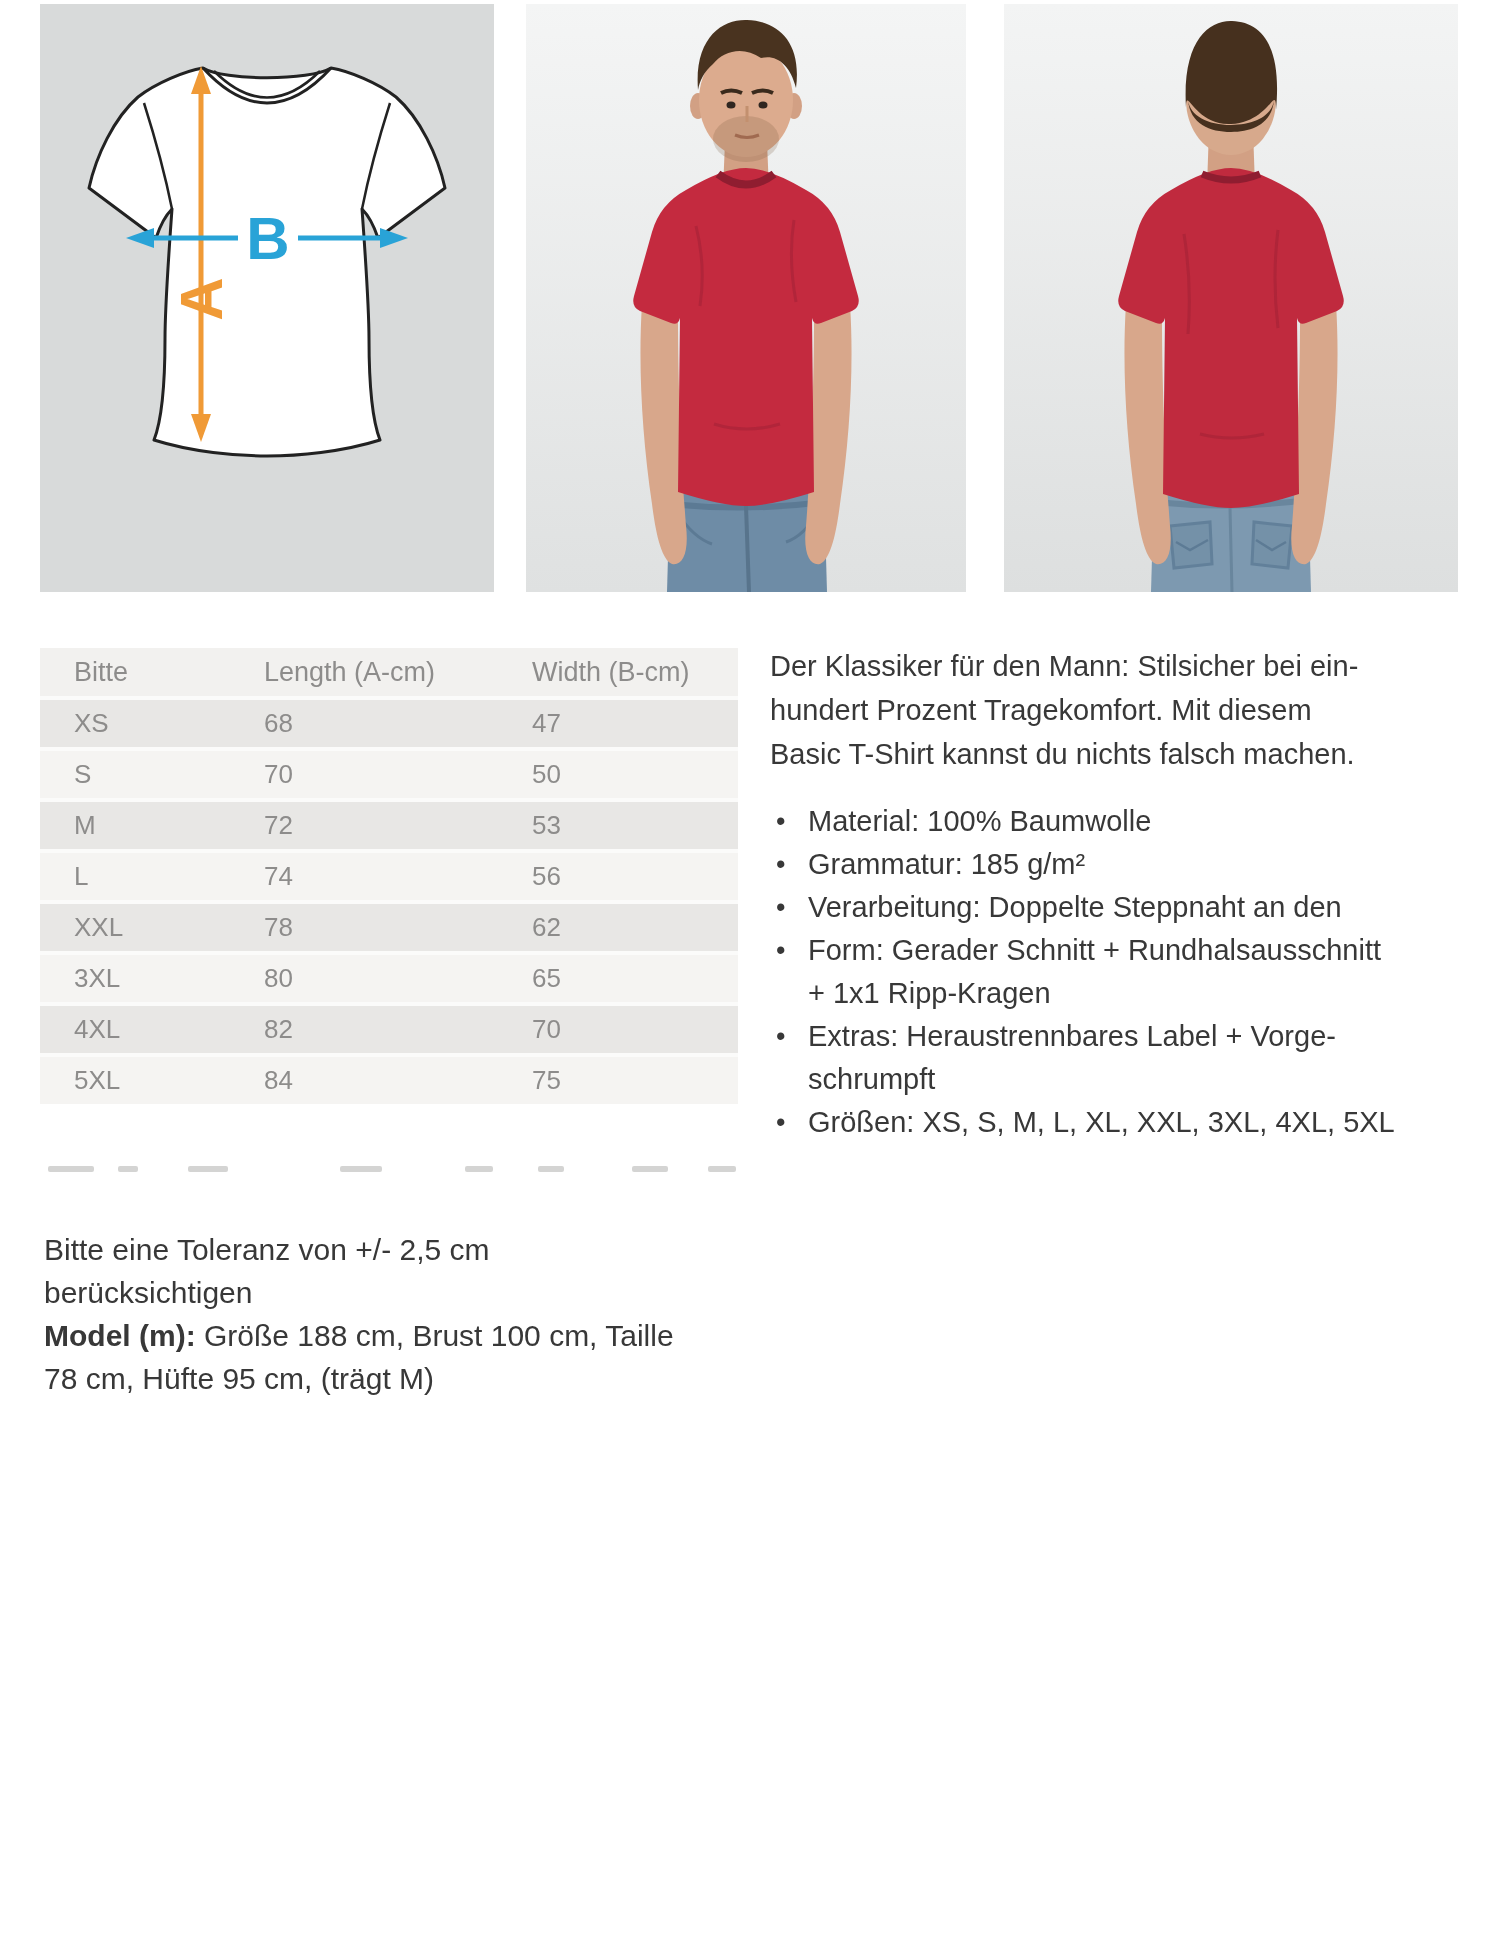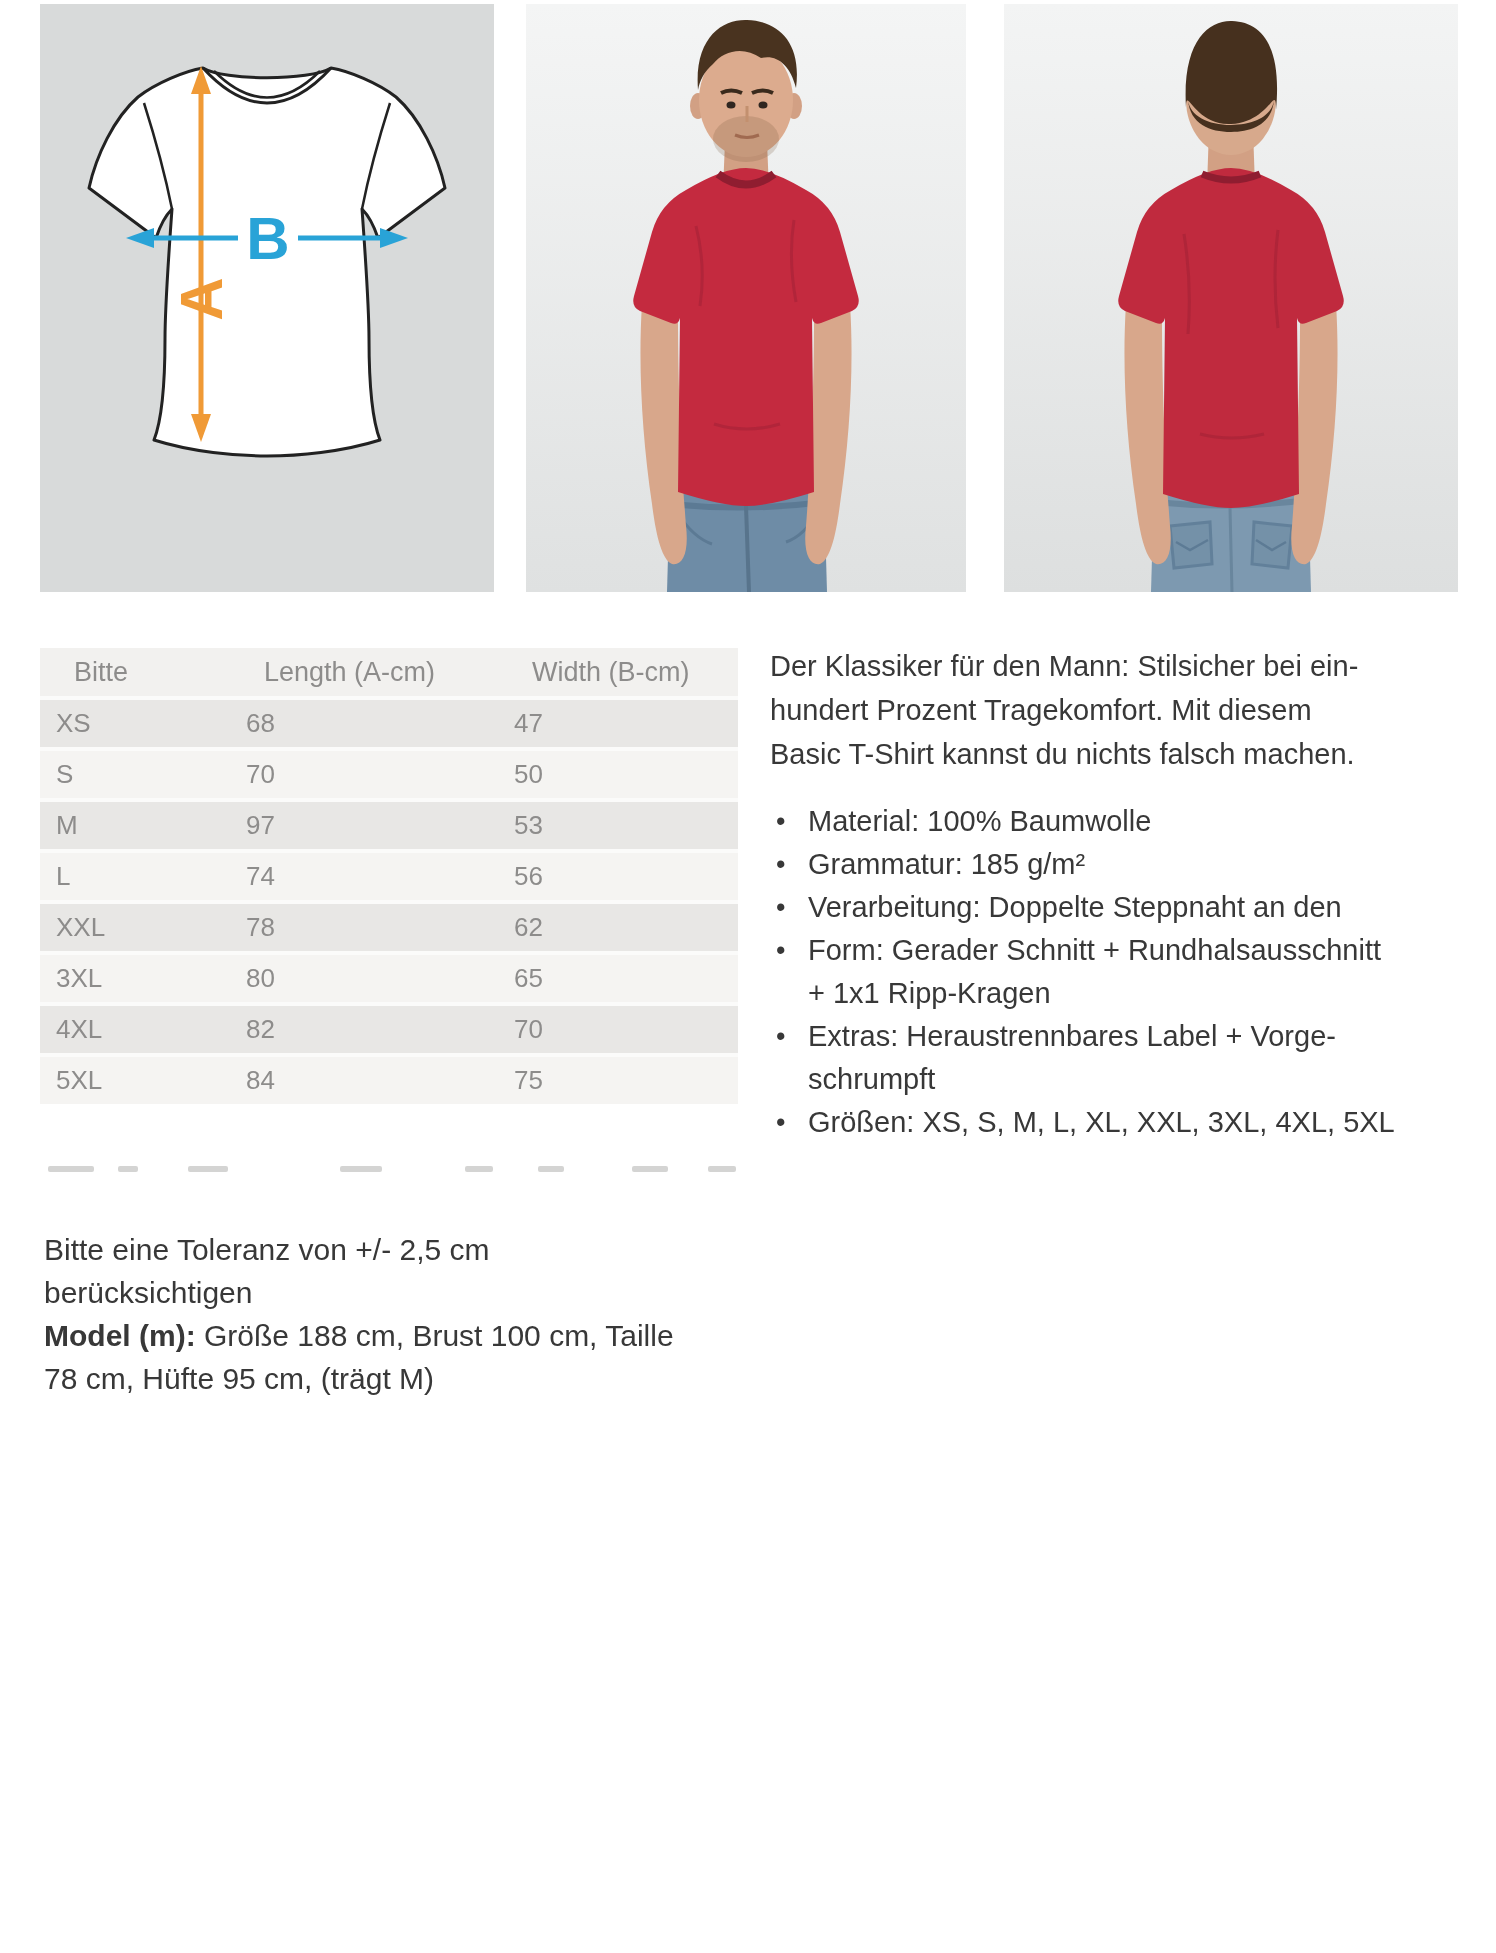--- a/index.html
+++ b/index.html
@@ -19,21 +19,21 @@
     position:absolute;left:40px;top:648px;width:698px;
     border-collapse:separate;border-spacing:0;table-layout:fixed;
   }
   #size-table th{
     height:48px;background:#f2f1ef;color:#8d8c8b;font-weight:normal;
     font-size:27px;text-align:left;padding:0 0 0 34px;
     border-bottom:4px solid #fbfbfa;
   }
   #size-table td{
     height:47px;color:#8d8c8b;font-size:26px;text-align:left;
-    padding:0 0 0 16px;border-bottom:4px solid #fbfbfa;
+    padding:0 0 0 34px;border-bottom:4px solid #fbfbfa;
   }
   #size-table tbody tr:nth-child(odd) td{background:#e8e7e5;}
   #size-table tbody tr:nth-child(even) td{background:#f5f4f2;}
   #size-table tbody tr:last-child td{border-bottom:none;}
   .c1{width:190px;} .c2{width:268px;} .c3{width:240px;}
 
   
   #table-artifact{position:absolute;left:40px;top:1164px;width:700px;height:10px;}
   #table-artifact span{position:absolute;top:2px;height:6px;background:#c6c5c4;border-radius:2px;opacity:.75;}
 
@@ -186,21 +186,21 @@
         <td>68</td>
         <td>47</td>
       </tr>
       <tr>
         <td>S</td>
         <td>70</td>
         <td>50</td>
       </tr>
       <tr>
         <td>M</td>
-        <td>97</td>
+        <td>72</td>
         <td>53</td>
       </tr>
       <tr>
         <td>L</td>
         <td>74</td>
         <td>56</td>
       </tr>
       <tr>
         <td>XXL</td>
         <td>78</td>

